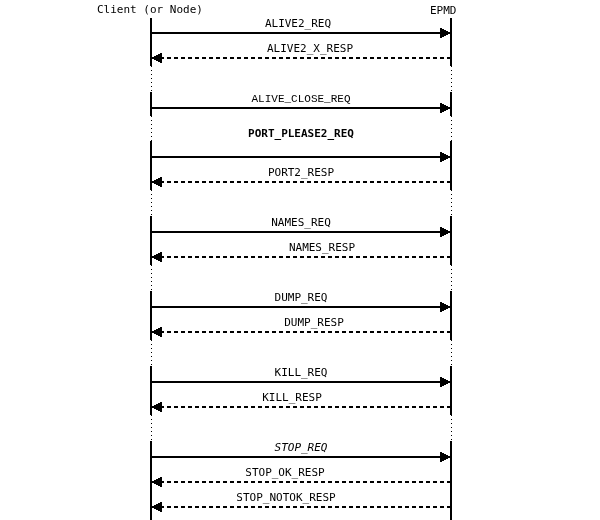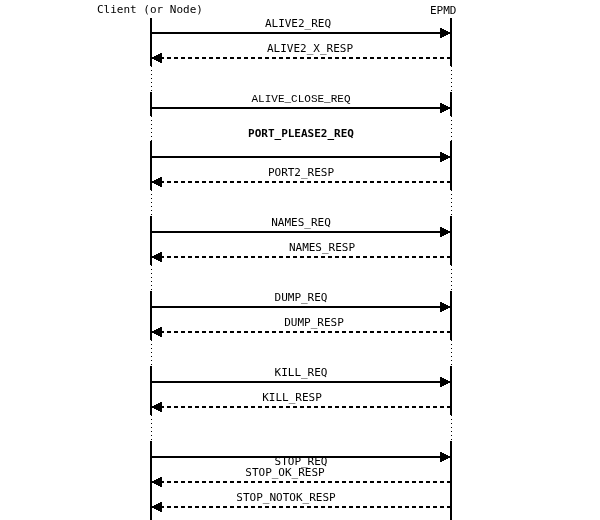--- a/index.html
+++ b/index.html
@@ -109,17 +109,17 @@
       <div class="msg-label" style="left: 310px; top: 43px;">ALIVE2_X_RESP</div>
       <div class="msg-label" style="left: 301px; top: 93px; font-family: Liberation Mono, monospace;">ALIVE_CLOSE_REQ</div>
       <div class="msg-label" style="left: 301px; top: 128px; font-weight: bold;">PORT_PLEASE2_REQ</div>
       <div class="msg-label" style="left: 301px; top: 167px;">PORT2_RESP</div>
       <div class="msg-label" style="left: 301px; top: 217px;">NAMES_REQ</div>
       <div class="msg-label" style="left: 301px; top: 242px; margin-left: 21px;">NAMES_RESP</div>
       <div class="msg-label" style="left: 301px; top: 292px; text-align: center;">DUMP_REQ</div>
       <div class="msg-label" style="left: 314px; top: 317px;">DUMP_RESP</div>
       <div class="msg-label" style="left: 301px; top: 367px; text-align: right;">KILL_REQ</div>
       <div class="msg-label" style="left: 292px; top: 392px;">KILL_RESP</div>
-      <div class="msg-label" style="left: 301px; top: 456px;">STOP_REQ</div>
+      <div class="msg-label" style="left: 301px; top: 442px; font-style: italic;">STOP_REQ</div>
       <div class="msg-label" style="left: 285px; top: 467px;">STOP_OK_RESP</div>
       <div class="msg-label" style="left: 286px; top: 492px;">STOP_NOTOK_RESP</div>
     </div>
 </div>
 
 </body></html>

